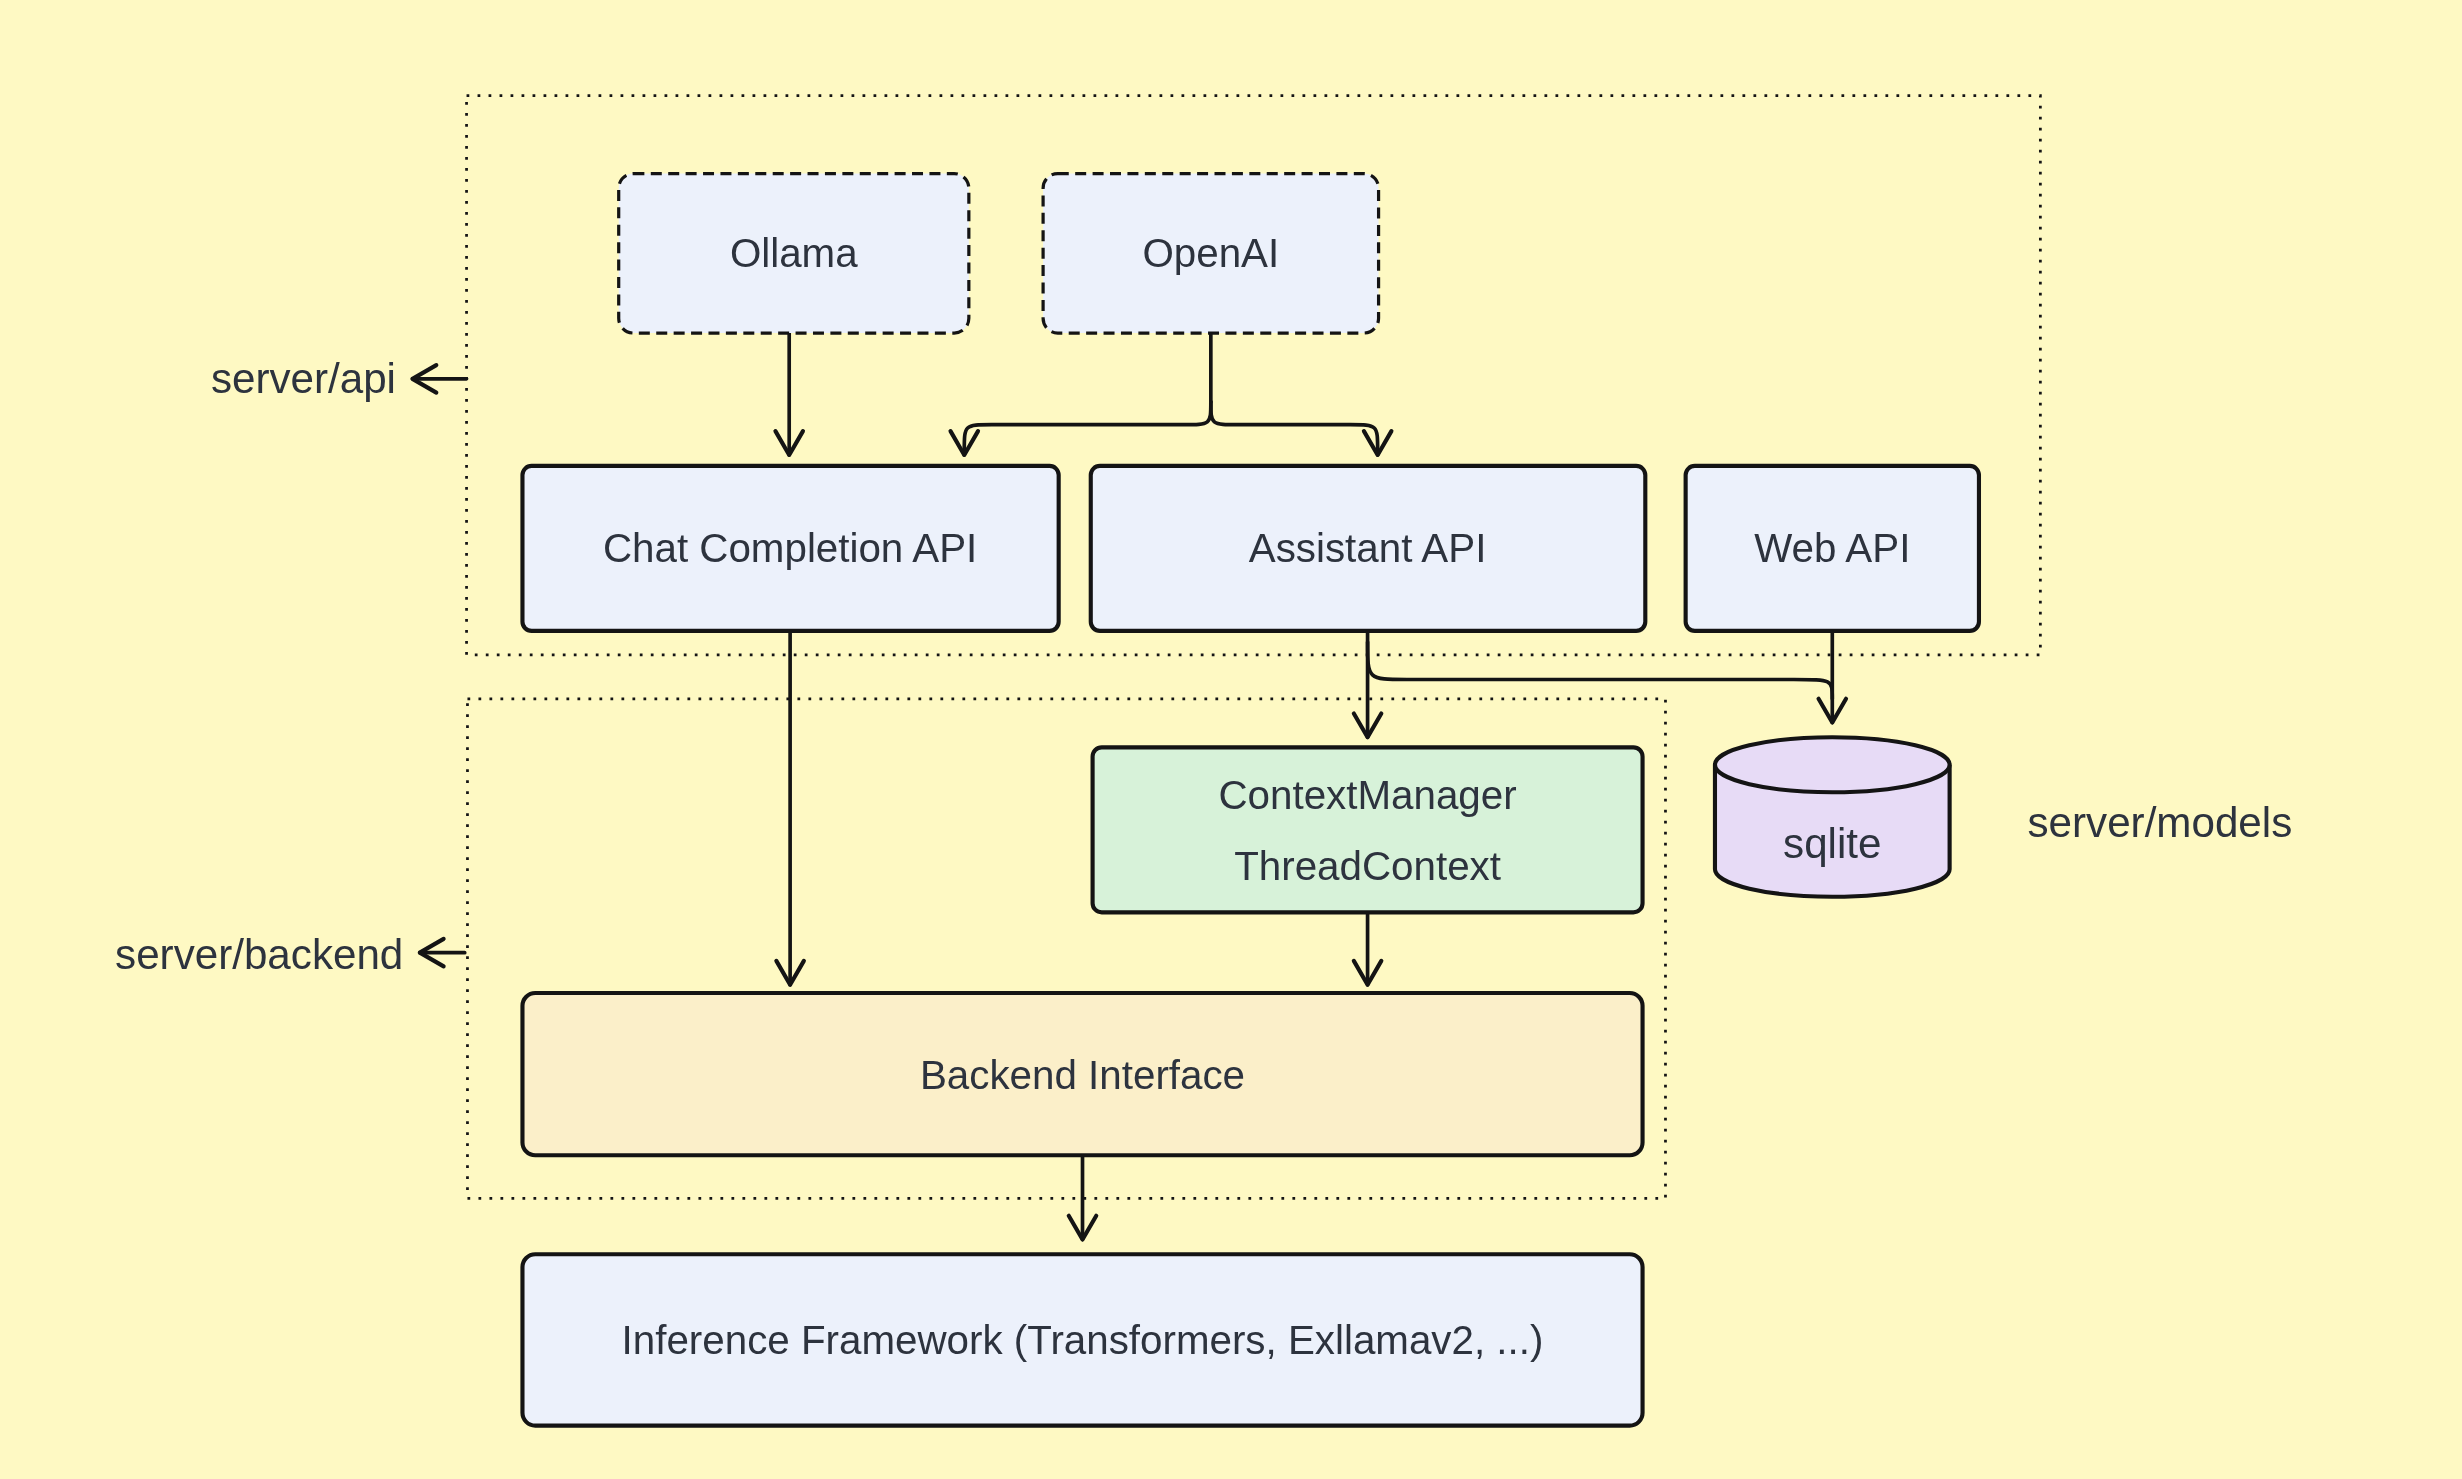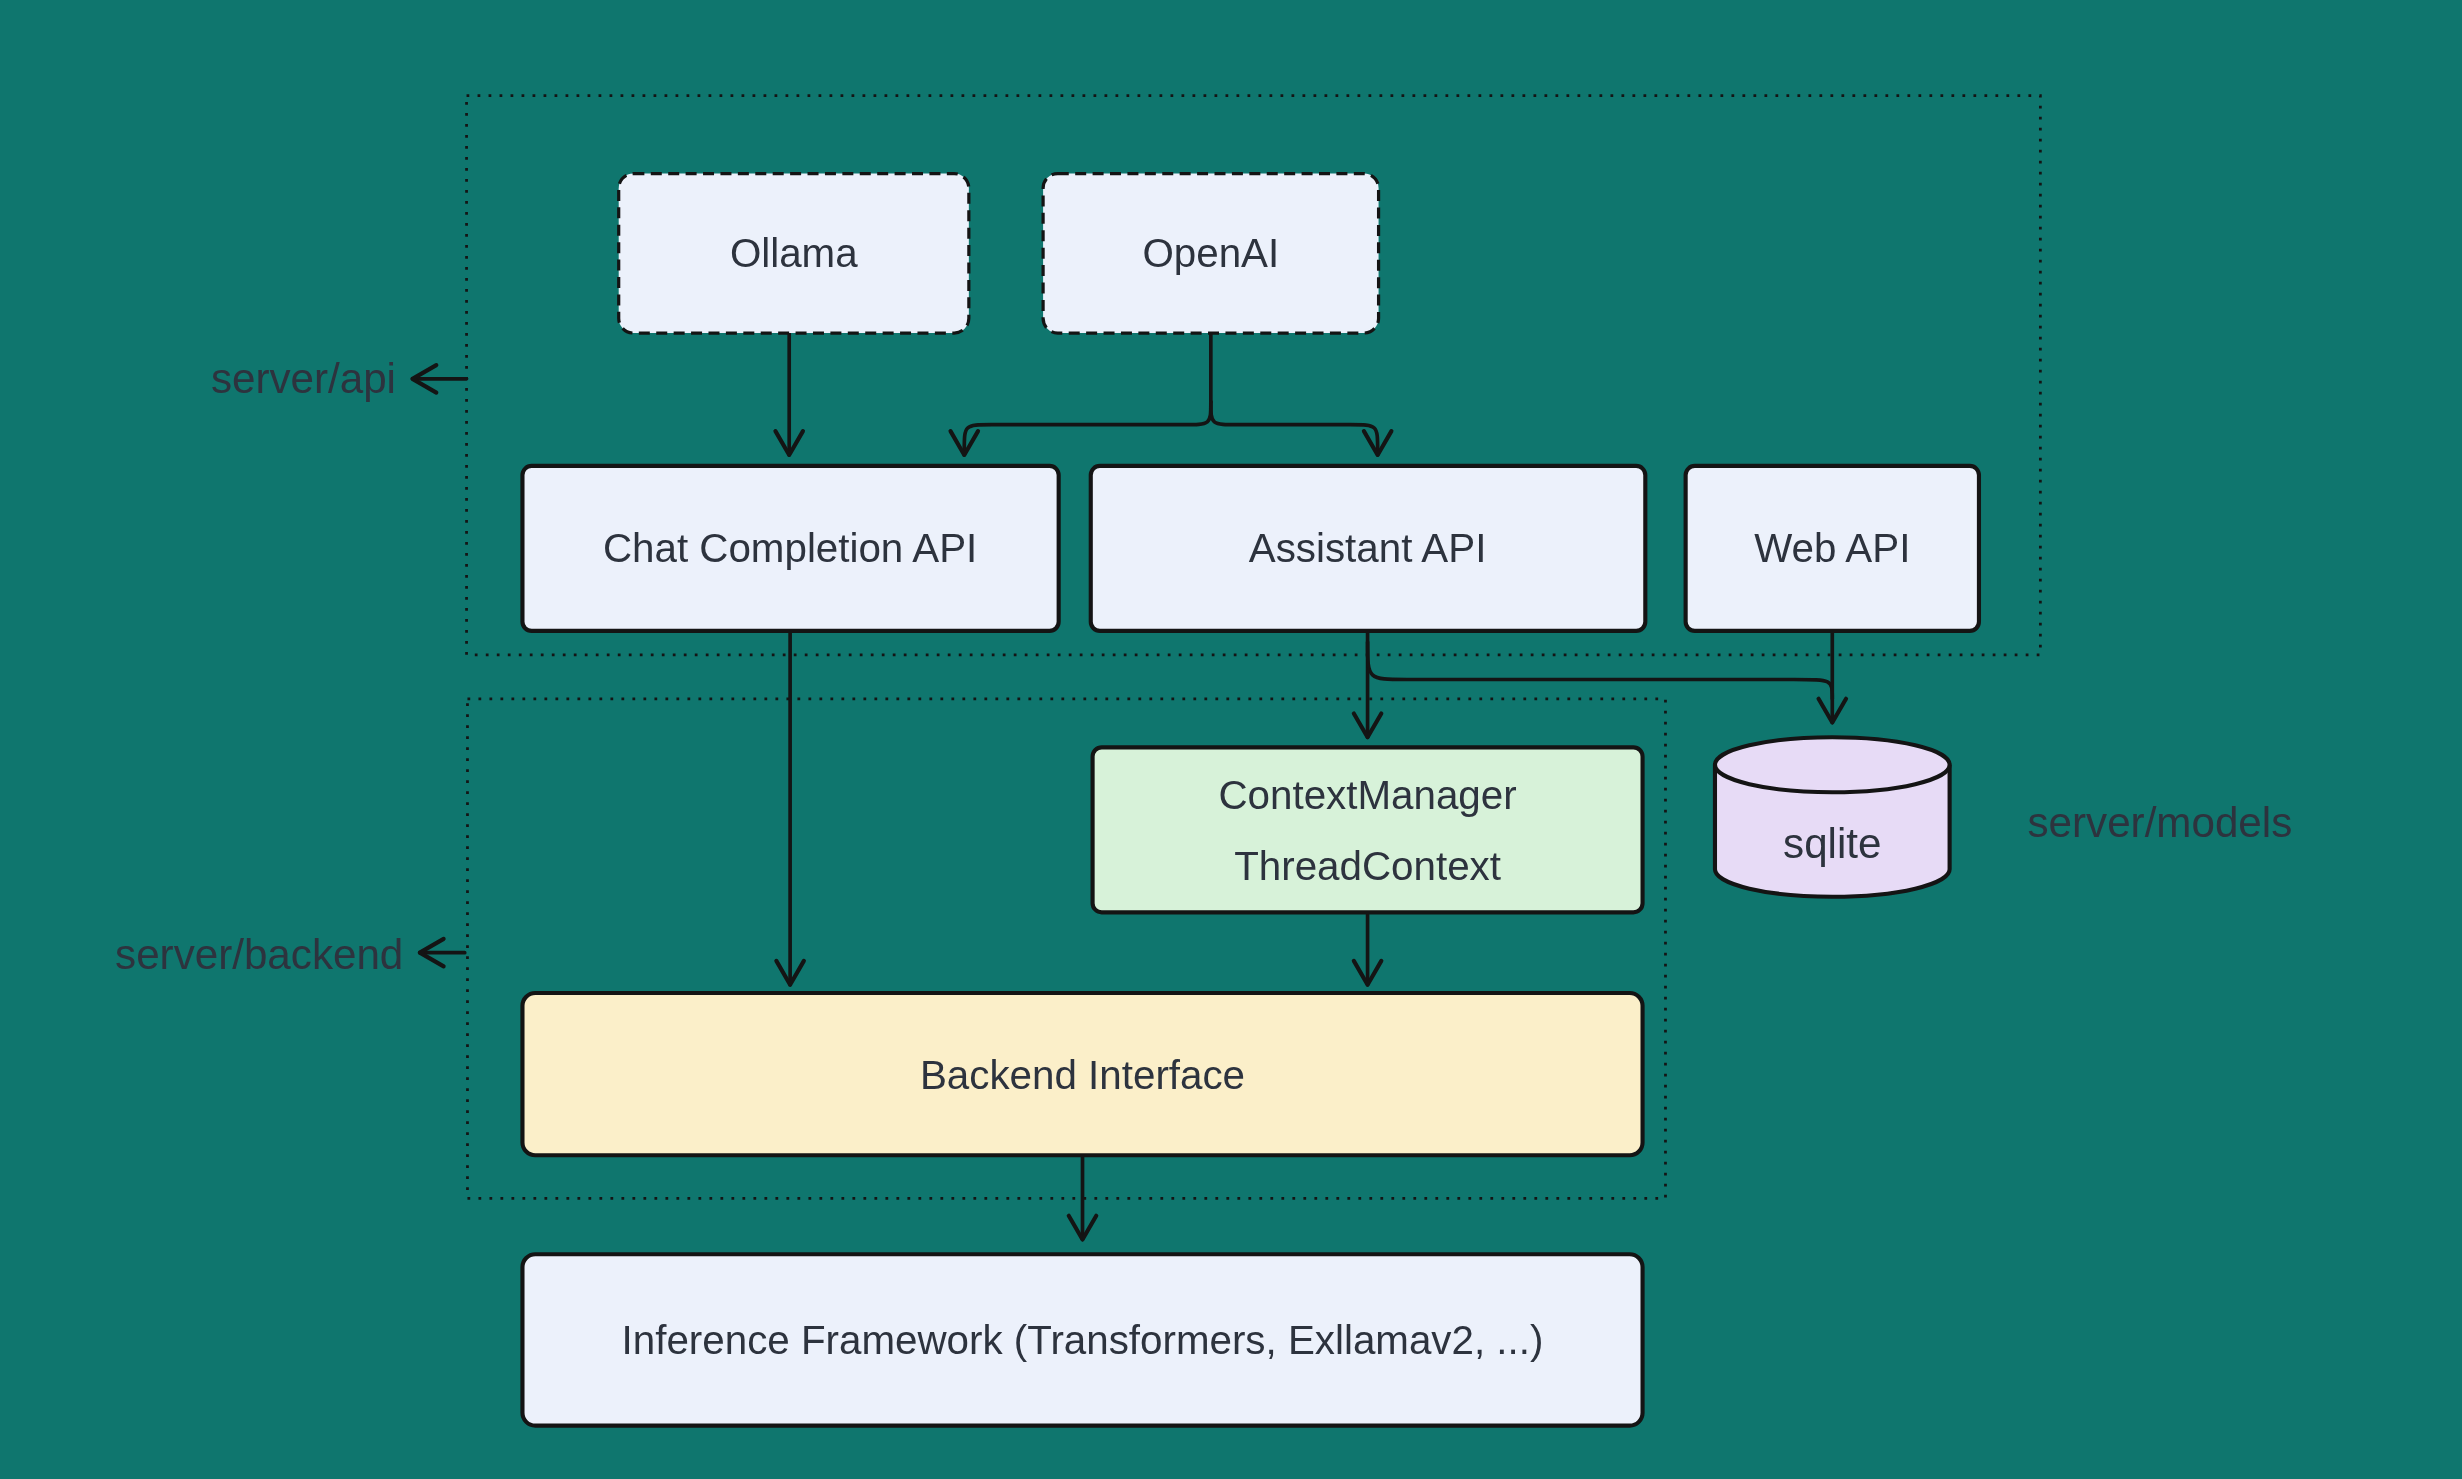--- a/index.html
+++ b/index.html
@@ -1,16 +1,16 @@
 <!DOCTYPE html>
 <html style="font-size:14.7px"><head>
 <meta charset="utf-8">
 <style>
   html, body { margin: 0; padding: 0; background: #ffffff; }
-  .stage { width: 2462px; height: 1480px; position: relative; background: #0f766e; }
+  .stage { width: 2462px; height: 1480px; position: relative; background: #fef9c3; }
   svg { display: block; }
   text {
     font-family: "Liberation Sans", "DejaVu Sans", sans-serif;
   }
   .node-label { font-size: 44px; }
   .side-label { font-size: 46px; }
   .cyl-label  { font-size: 46px; }
 </style>
 </head>
 <body>

